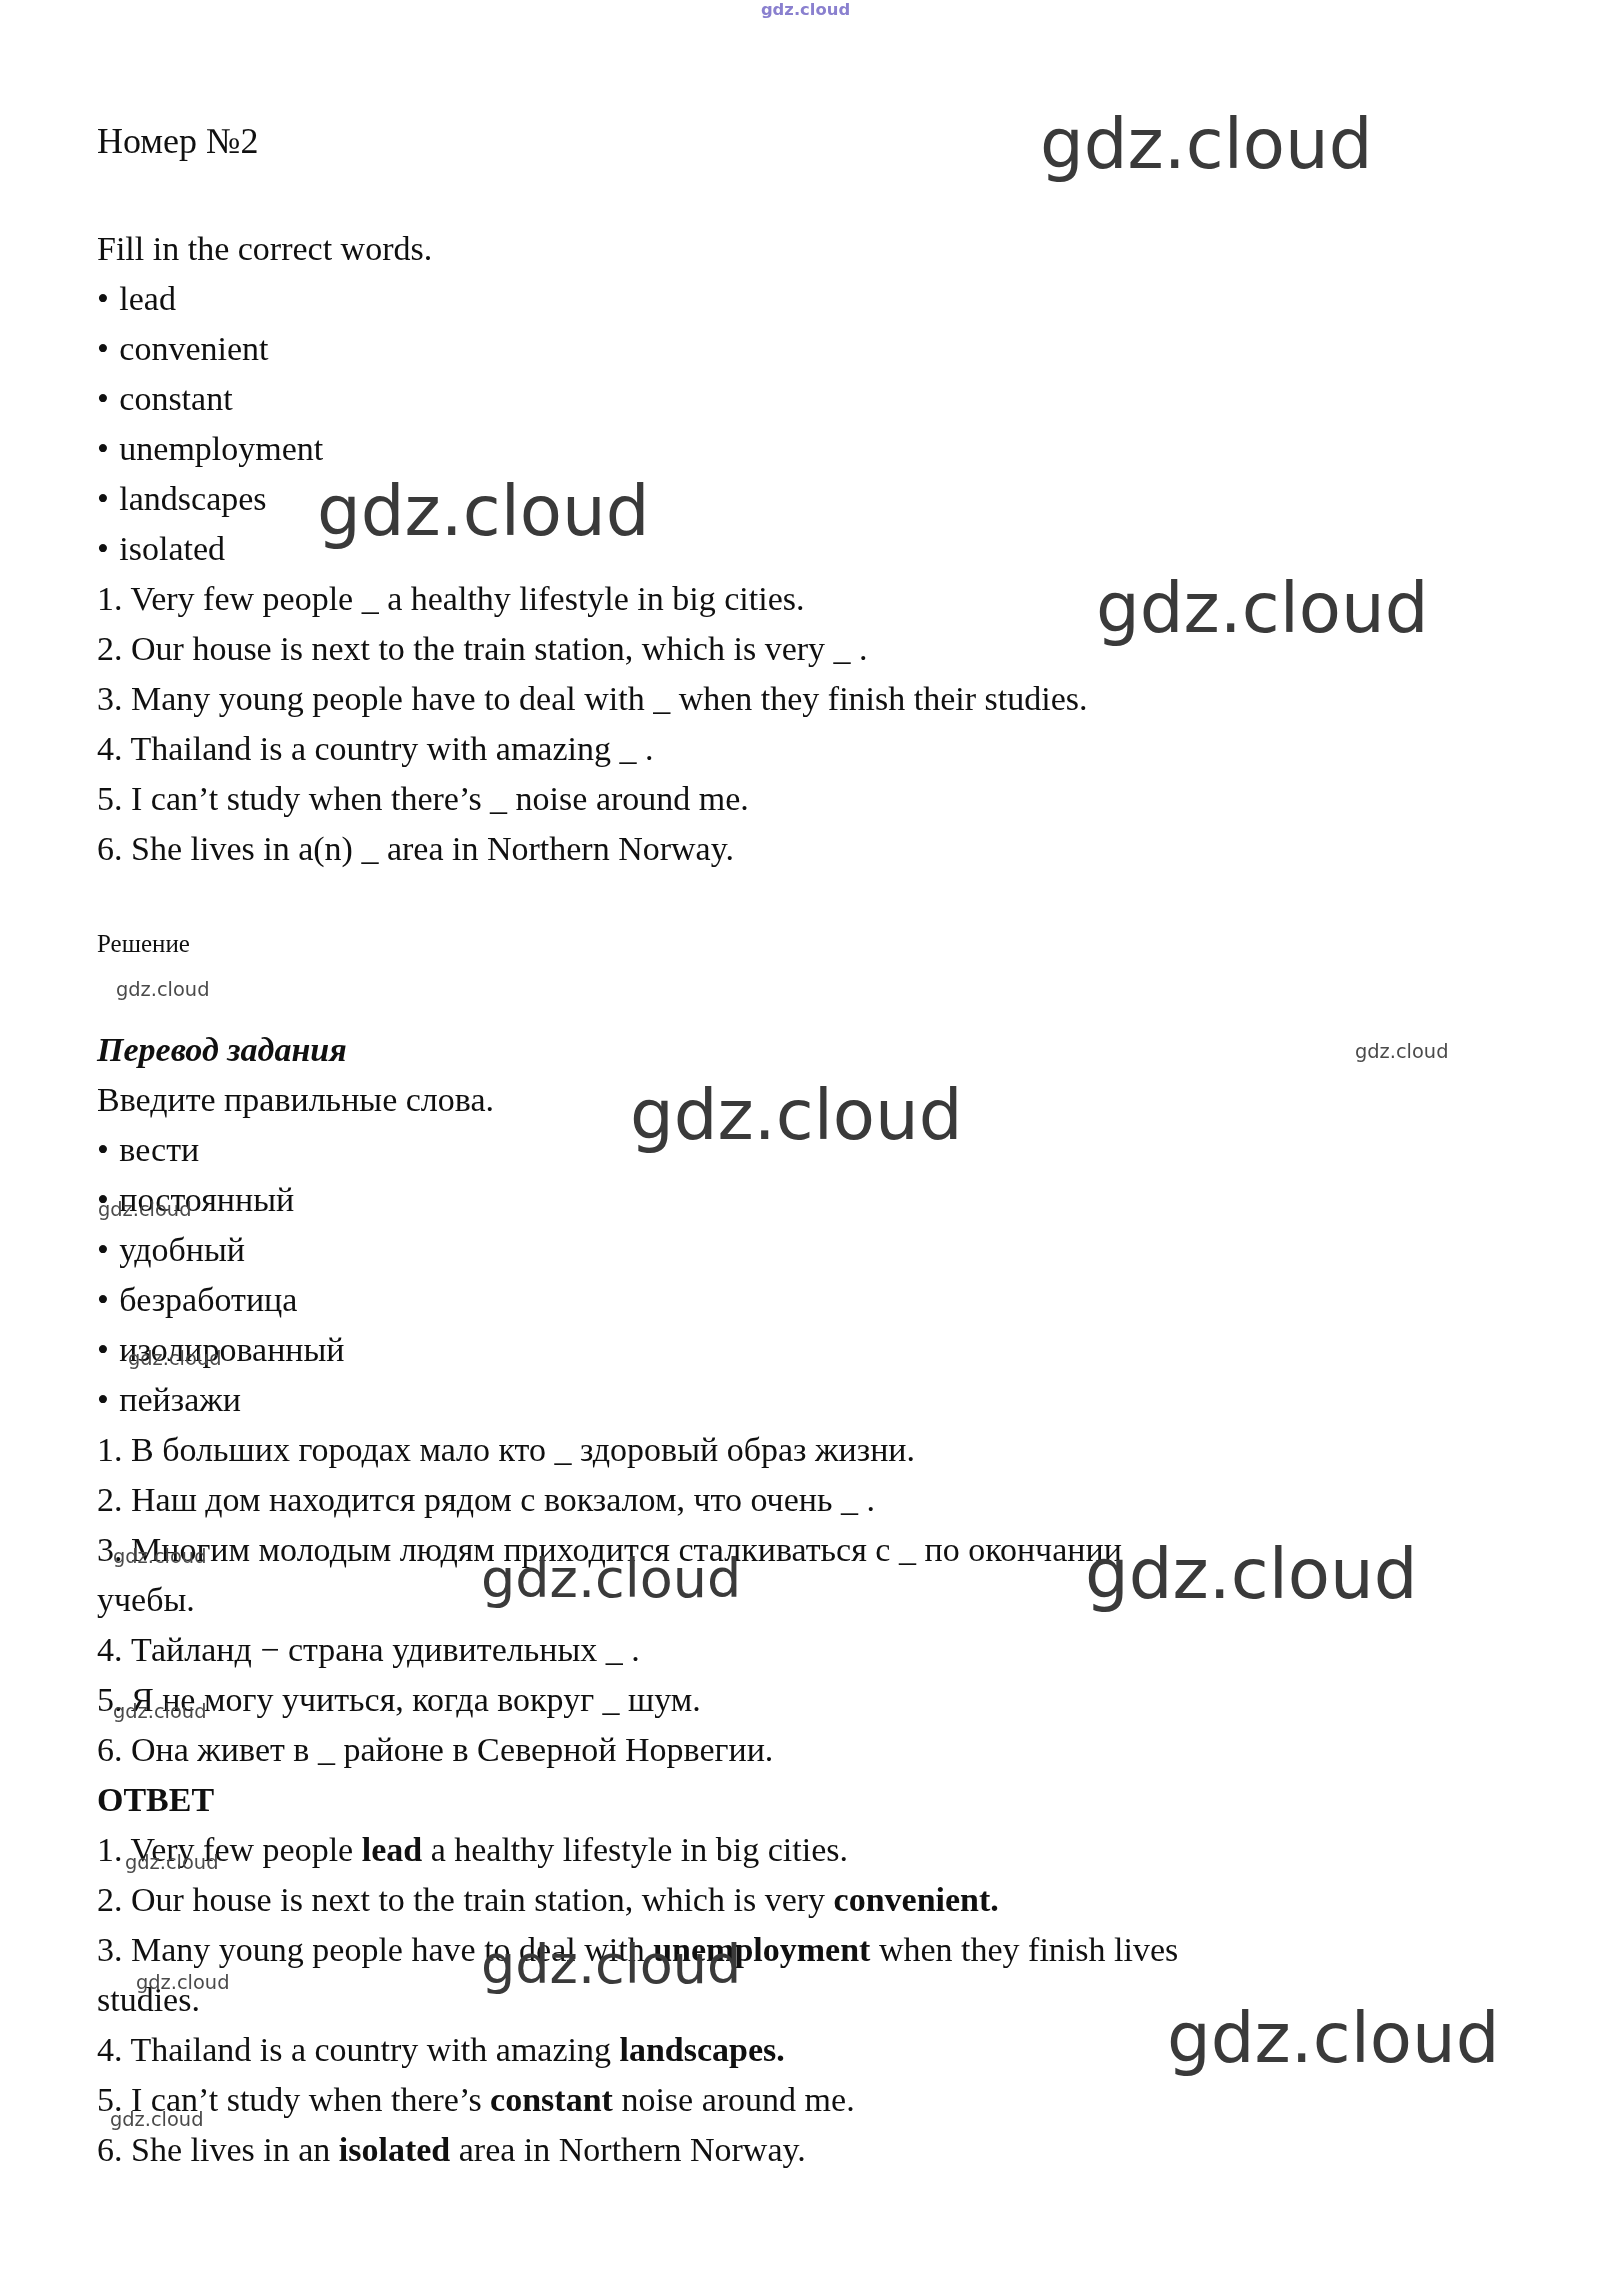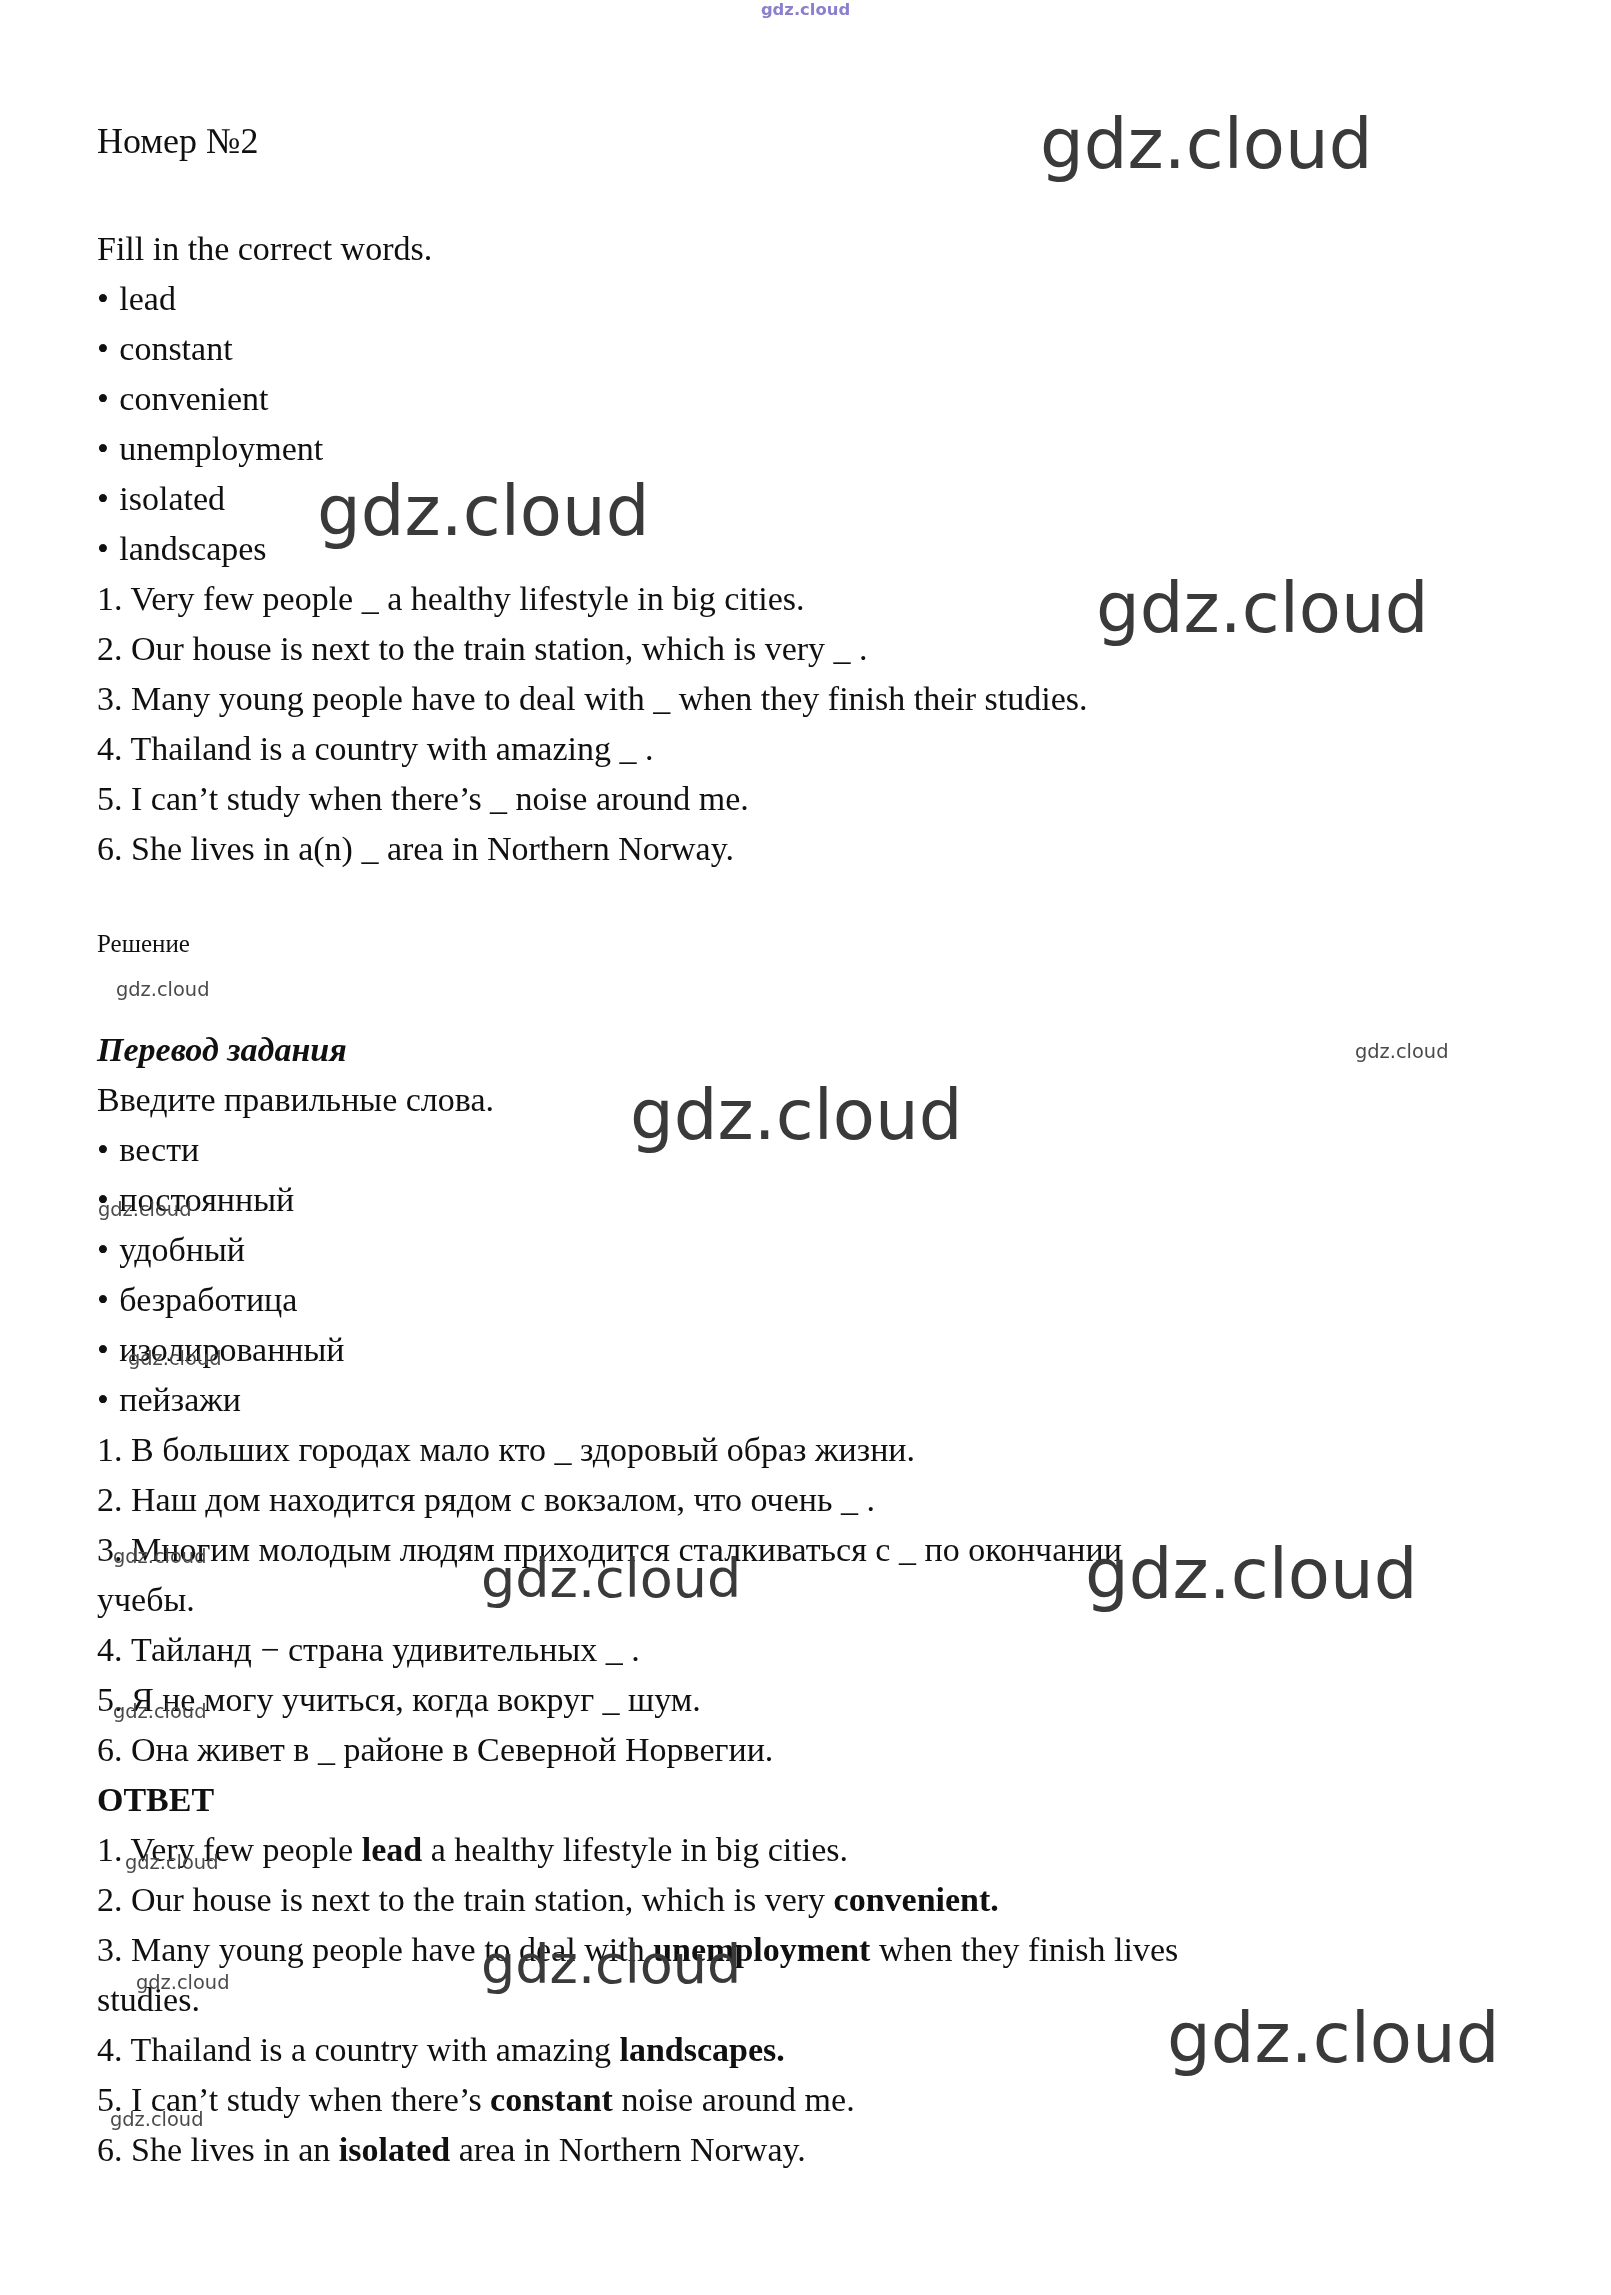--- a/index.html
+++ b/index.html
@@ -34,25 +34,25 @@
   <div class="content">
     <div class="sp" style="height:116px"></div>
 
     <div class="line center title">Номер №2</div>
 
     <div class="sp" style="height:58px"></div>
 
     <div class="line">Fill in the correct words.</div>
 
     <div class="line"><span class="blt">•</span><span>lead</span></div>
+    <div class="line"><span class="blt">•</span><span>convenient</span></div>
     <div class="line"><span class="blt">•</span><span>constant</span></div>
-    <div class="line"><span class="blt">•</span><span>convenient</span></div>
     <div class="line"><span class="blt">•</span><span>unemployment</span></div>
+    <div class="line"><span class="blt">•</span><span>landscapes</span></div>
     <div class="line"><span class="blt">•</span><span>isolated</span></div>
-    <div class="line"><span class="blt">•</span><span>landscapes</span></div>
 
     <div class="line">1. Very few people _ a healthy lifestyle in big cities.</div>
     <div class="line">2. Our house is next to the train station, which is very _ .</div>
     <div class="line">3. Many young people have to deal with _ when they finish their studies.</div>
     <div class="line">4. Thailand is a country with amazing _ .</div>
     <div class="line">5. I can’t study when there’s _ noise around me.</div>
     <div class="line">6. She lives in a(n) _ area in Northern Norway.</div>
 
     <div class="sp" style="height:45px"></div>
 

